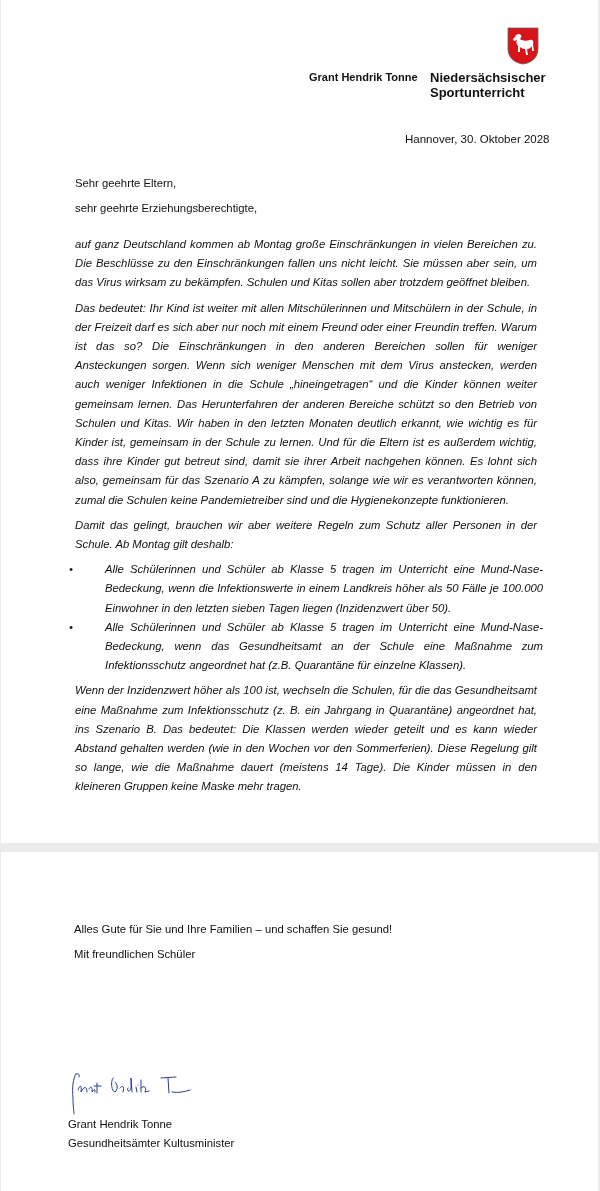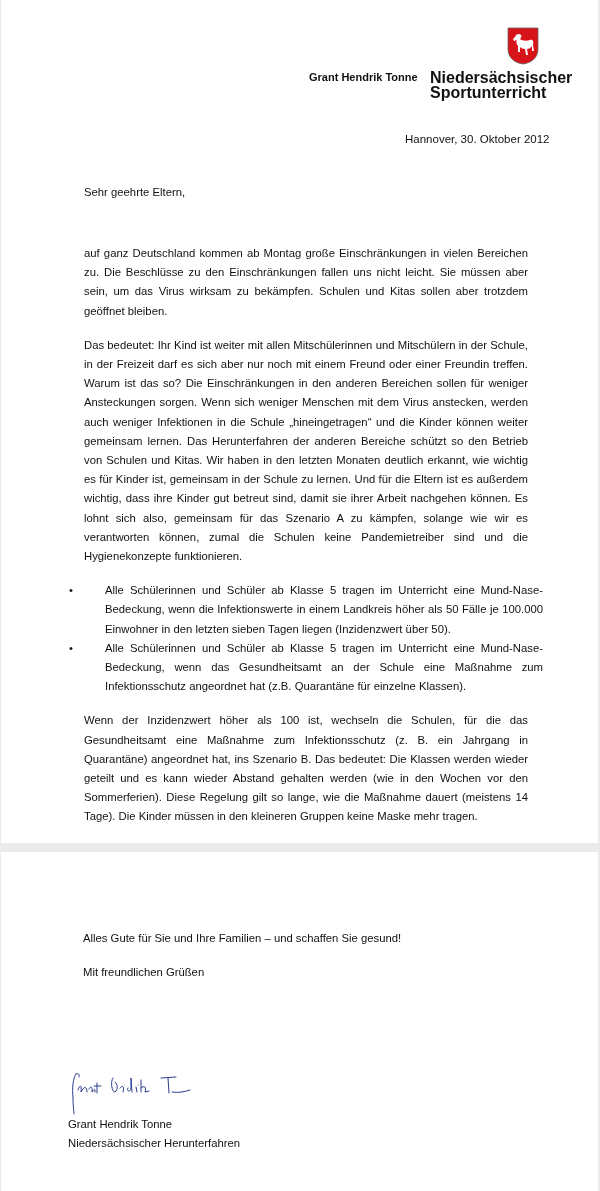--- a/index.html
+++ b/index.html
@@ -32,42 +32,42 @@
       left: 308px;
       top: 70px;
       font-size: 11px;
       font-weight: bold;
       line-height: 15px;
     }
     .hdr-title {
       position: absolute;
       left: 429px;
       top: 70px;
-      font-size: 16px;
+      font-size: 13px;
       font-weight: bold;
       line-height: 15px;
       width: 110px;
     }
     .date {
       position: absolute;
       left: 404px;
       top: 133px;
       font-size: 11.5px;
     }
     .text {
       position: absolute;
       left: 68px;
       width: 474px;
       font-size: 11.3px;
       line-height: 19.2px;
       text-align: justify;
     }
-    .text p { margin: 15px; }
+    .text p { margin: 6px; }
     .salutation { top: 168px; }
-    .body1 { top: 229px; }
+    .body1 { top: 229px; font-style: italic; }
     .bullet {
       position: relative;
       padding-left: 36px;
       text-align: justify;
     }
     .bullet .dot {
       position: absolute;
       left: 0;
       top: 0;
     }
@@ -94,46 +94,48 @@
 <div class="page" id="page1">
   <svg class="crest" viewBox="0 0 32 38">
     <path d="M1 1 H31 V22 C31 31 24 36 16 37 C8 36 1 31 1 22 Z" fill="#d7141a" stroke="#666" stroke-width="0.8"></path>
     <path d="M8 10 C9 7 12 6 14 8 C15 9 14 11 13 12 C15 14 20 14 23 13 C26 12 27 15 26 18 L27 24 L25 24 L25 19 C24 21 22 22 20 22 L21 28 L19 28 L18 22 C16 22 14 21 13 20 L13 25 L11 25 L11 19 C9 17 9 14 10 13 L7 14 L6 12 Z" fill="#ffffff"></path>
   </svg>
   <div class="hdr-name">Grant Hendrik Tonne</div>
   <div class="hdr-title">
     <div>Niedersächsischer</div>
     <div>Sportunterricht</div>
   </div>
-  <div class="date">Hannover, 30. Oktober 2012</div>
+  <div class="date">Hannover, 30. Oktober 2028</div>
 
   <div class="text salutation">
     <p>Sehr geehrte Eltern,</p>
+    <p>sehr geehrte Erziehungsberechtigte,</p>
   </div>
 
   <div class="text body1">
     <p>auf ganz Deutschland kommen ab Montag große Einschränkungen in vielen Bereichen zu. Die Beschlüsse zu den Einschränkungen fallen uns nicht leicht. Sie müssen aber sein, um das Virus wirksam zu bekämpfen. Schulen und Kitas sollen aber trotzdem geöffnet bleiben.</p>
     <p>Das bedeutet: Ihr Kind ist weiter mit allen Mitschülerinnen und Mitschülern in der Schule, in der Freizeit darf es sich aber nur noch mit einem Freund oder einer Freundin treffen. Warum ist das so? Die Einschränkungen in den anderen Bereichen sollen für weniger Ansteckungen sorgen. Wenn sich weniger Menschen mit dem Virus anstecken, werden auch weniger Infektionen in die Schule „hineingetragen“ und die Kinder können weiter gemeinsam lernen. Das Herunterfahren der anderen Bereiche schützt so den Betrieb von Schulen und Kitas. Wir haben in den letzten Monaten deutlich erkannt, wie wichtig es für Kinder ist, gemeinsam in der Schule zu lernen. Und für die Eltern ist es außerdem wichtig, dass ihre Kinder gut betreut sind, damit sie ihrer Arbeit nachgehen können. Es lohnt sich also, gemeinsam für das Szenario A zu kämpfen, solange wie wir es verantworten können, zumal die Schulen keine Pandemietreiber sind und die Hygienekonzepte funktionieren.</p>
+    <p>Damit das gelingt, brauchen wir aber weitere Regeln zum Schutz aller Personen in der Schule. Ab Montag gilt deshalb:</p>
     <div class="bullet">
       <span class="dot">•</span>
       <span>Alle Schülerinnen und Schüler ab Klasse 5 tragen im Unterricht eine Mund-Nase-Bedeckung, wenn die Infektionswerte in einem Landkreis höher als 50 Fälle je 100.000 Einwohner in den letzten sieben Tagen liegen (Inzidenzwert über 50).</span>
     </div>
     <div class="bullet">
       <span class="dot">•</span>
       <span>Alle Schülerinnen und Schüler ab Klasse 5 tragen im Unterricht eine Mund-Nase-Bedeckung, wenn das Gesundheitsamt an der Schule eine Maßnahme zum Infektionsschutz angeordnet hat (z.B. Quarantäne für einzelne Klassen).</span>
     </div>
     <p>Wenn der Inzidenzwert höher als 100 ist, wechseln die Schulen, für die das Gesundheitsamt eine Maßnahme zum Infektionsschutz (z. B. ein Jahrgang in Quarantäne) angeordnet hat, ins Szenario B. Das bedeutet: Die Klassen werden wieder geteilt und es kann wieder Abstand gehalten werden (wie in den Wochen vor den Sommerferien). Diese Regelung gilt so lange, wie die Maßnahme dauert (meistens 14 Tage). Die Kinder müssen in den kleineren Gruppen keine Maske mehr tragen.</p>
   </div>
 </div>
 
 <div class="page" id="page2"></div>
 
 <div class="text body2">
   <p>Alles Gute für Sie und Ihre Familien – und schaffen Sie gesund!</p>
-  <p>Mit freundlichen Grüßen</p>
+  <p>Mit freundlichen Schüler</p>
 </div>
 
 <svg class="sig" viewBox="0 0 140 50">
   <g fill="none" stroke="#2a3d8f" stroke-width="1" stroke-linecap="round" stroke-linejoin="round">
     <path d="M8 6 C5 10 4 20 5 30 C5 38 6 44 6 46"></path>
     <path d="M8 6 C10 5 12 6 11 9"></path>
     <path d="M10 22 C12 16 14 17 13 24 C16 18 19 18 19 24"></path>
     <path d="M21 21 C22 18 25 18 24 24 C26 22 27 19 27 24"></path>
     <path d="M29 15 L29 25 M26 18 L33 18"></path>
     <path d="M45 10 C42 14 44 24 47 24 C50 22 50 16 47 14"></path>
@@ -141,14 +143,14 @@
     <path d="M60 20 C58 23 62 25 63 20 L63 10 L64 24"></path>
     <path d="M68 19 L69 24 M70 17 L70 17"></path>
     <path d="M73 12 L73 24 M73 20 C76 17 79 19 77 24 L81 23"></path>
     <path d="M93 10 L108 9 M100 10 L101 25"></path>
     <path d="M104 24 C110 25 116 24 122 22"></path>
   </g>
 </svg>
 
 <div class="closing">
   <p>Grant Hendrik Tonne</p>
-  <p>Niedersächsischer Herunterfahren</p>
+  <p>Gesundheitsämter Kultusminister</p>
 </div>
 
 </body></html>

